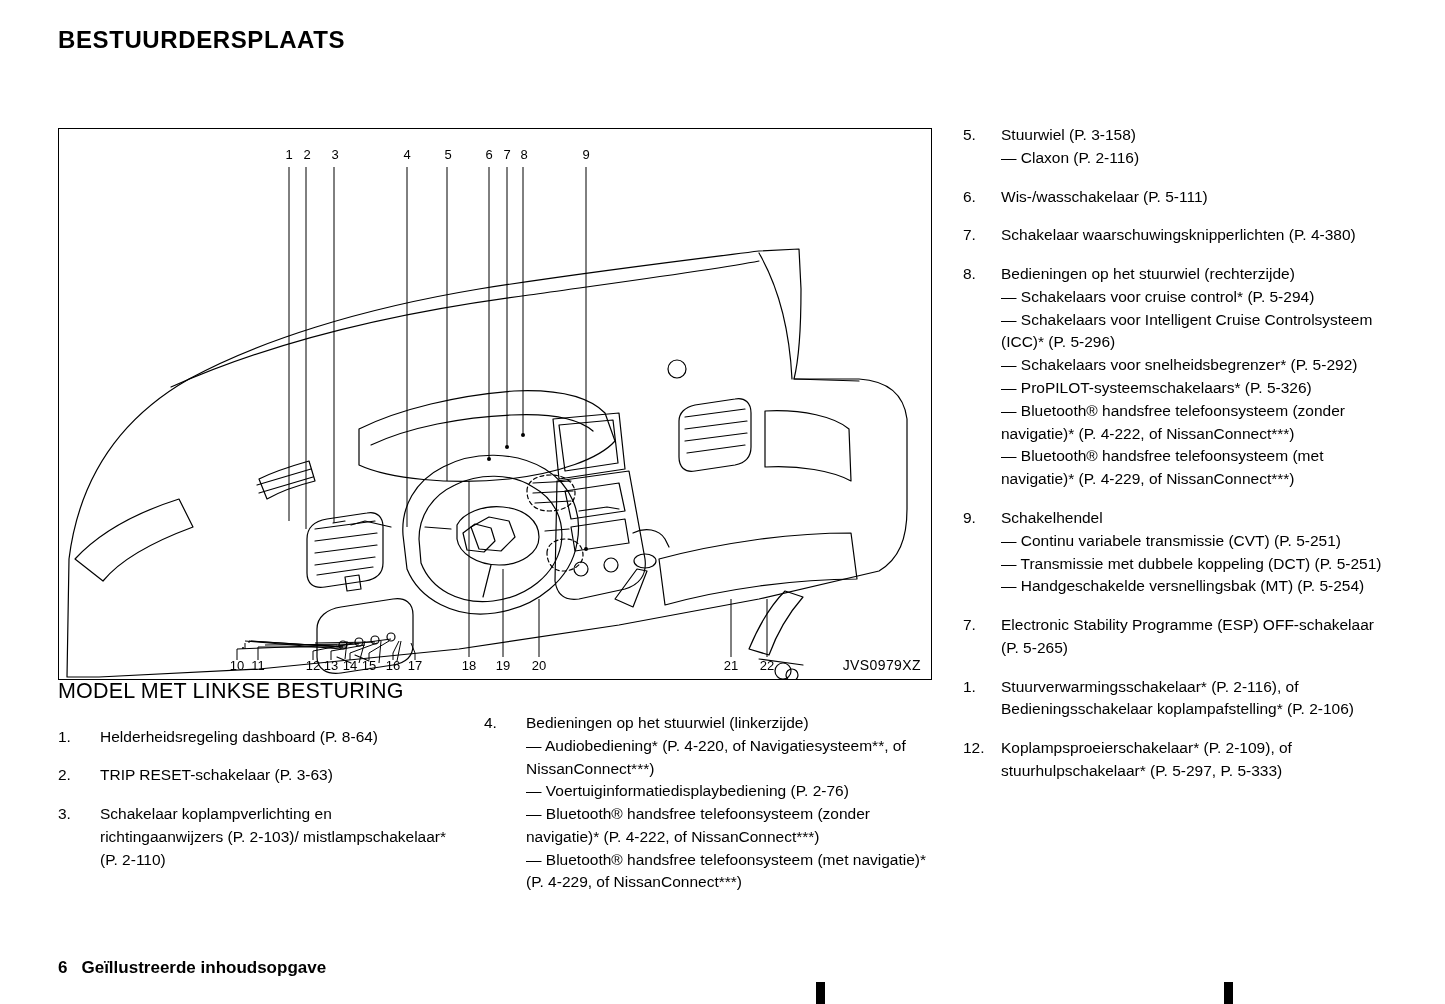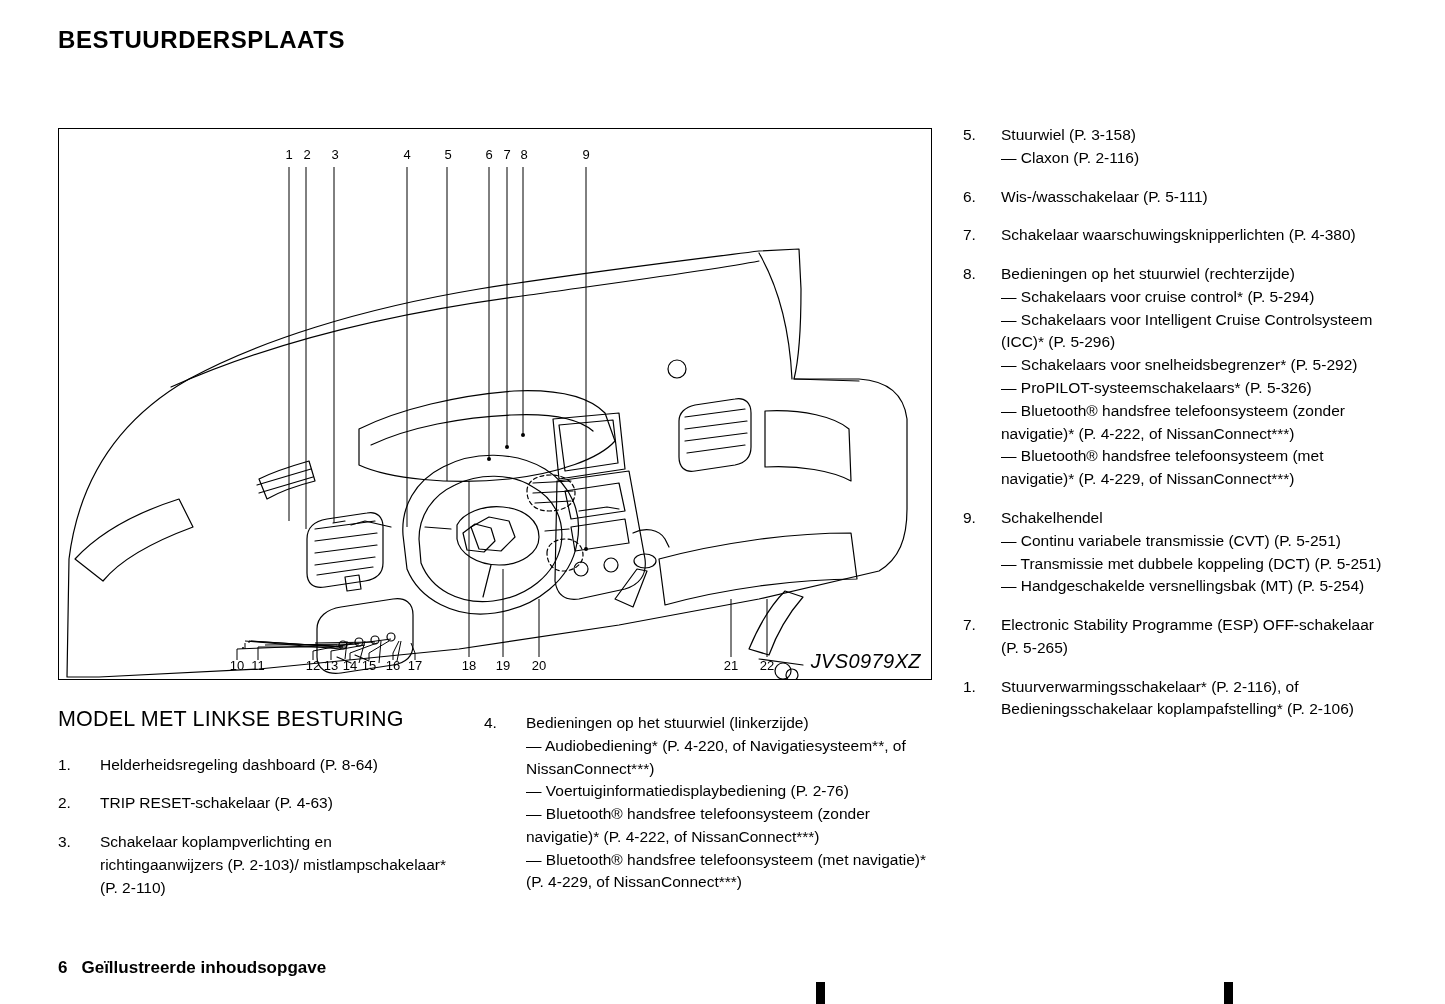--- a/index.html
+++ b/index.html
@@ -41,34 +41,33 @@
     background: #fff;
     overflow: hidden;
   }
   .figure-box svg {
     display: block;
   }
   .figure-code {
     position: absolute;
     right: 10px;
     bottom: 6px;
-    font-size: 20px;
+    font-size: 14px;
     letter-spacing: 0.4px;
-    font-style: italic;
   }
 
   
   .col {
     position: absolute;
     font-size: 15.5px;
     line-height: 1.47;
   }
   .col-left {
     left: 58px;
-    top: 704px;
+    top: 676px;
     width: 400px;
   }
   .col-mid {
     left: 484px;
     top: 712px;
     width: 450px;
   }
   .col-right {
     left: 963px;
     top: 124px;
@@ -392,21 +391,21 @@
 
   <div class="col col-left">
     <div class="section-heading">MODEL MET LINKSE BESTURING</div>
 
     <div class="item">
       <div class="num">1.</div>
       <div class="txt">Helderheidsregeling dashboard (P. 8-64)</div>
     </div>
     <div class="item">
       <div class="num">2.</div>
-      <div class="txt">TRIP RESET-schakelaar (P. 4-63)</div>
+      <div class="txt">TRIP RESET-schakelaar (P. 3-63)</div>
     </div>
     <div class="item">
       <div class="num">3.</div>
       <div class="txt">Schakelaar koplampverlichting en richtingaanwijzers (P. 2-103)/ mistlampschakelaar* (P. 2-110)</div>
     </div>
   </div>
 
   <div class="col col-mid">
     <div class="item">
       <div class="num">4.</div>
@@ -450,20 +449,24 @@
 — Handgeschakelde versnellingsbak (MT) (P. 5-254)</div>
     </div>
     <div class="item">
       <div class="num">7.</div>
       <div class="txt">Electronic Stability Programme (ESP) OFF-schakelaar (P. 5-265)</div>
     </div>
     <div class="item">
       <div class="num">1.</div>
       <div class="txt">Stuurverwarmingsschakelaar* (P. 2-116), of Bedieningsschakelaar koplampafstelling* (P. 2-106)</div>
     </div>
+    <div class="item">
+      <div class="num">12.</div>
+      <div class="txt">Koplampsproeierschakelaar* (P. 2-109), of stuurhulpschakelaar* (P. 5-297, P. 5-333)</div>
+    </div>
   </div>
 
   <div class="footer">
     <span>6</span>
     <span>Geïllustreerde inhoudsopgave</span>
   </div>
   <div class="crop-mark crop-left"></div>
   <div class="crop-mark crop-right"></div>
 
 </div>

